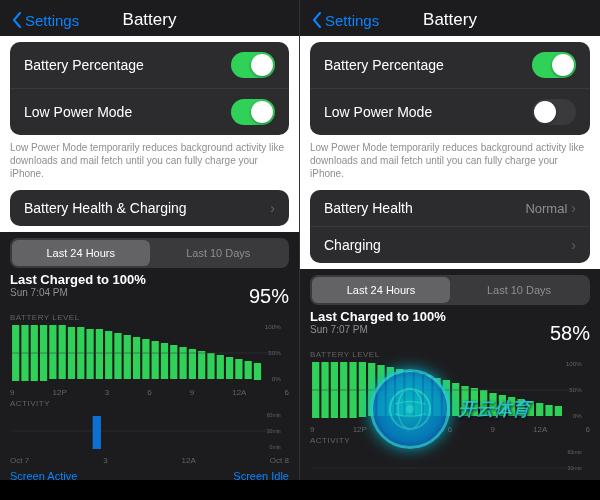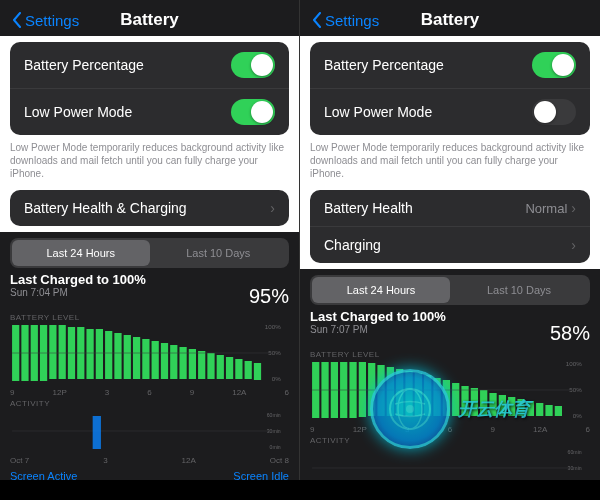--- a/index.html
+++ b/index.html
@@ -40,21 +40,21 @@
       font-size: 15px;
       cursor: pointer;
     }
     .header-back svg {
       width: 10px;
       height: 16px;
       margin-right: 3px;
     }
     .header-title {
       font-size: 17px;
-      font-weight: 700;
+      font-weight: 400;
       color: #fff;
     }
 
     
     .settings-section {
       background: #2c2c2e;
       border-radius: 10px;
       margin: 6px 10px;
     }
     .settings-row {

